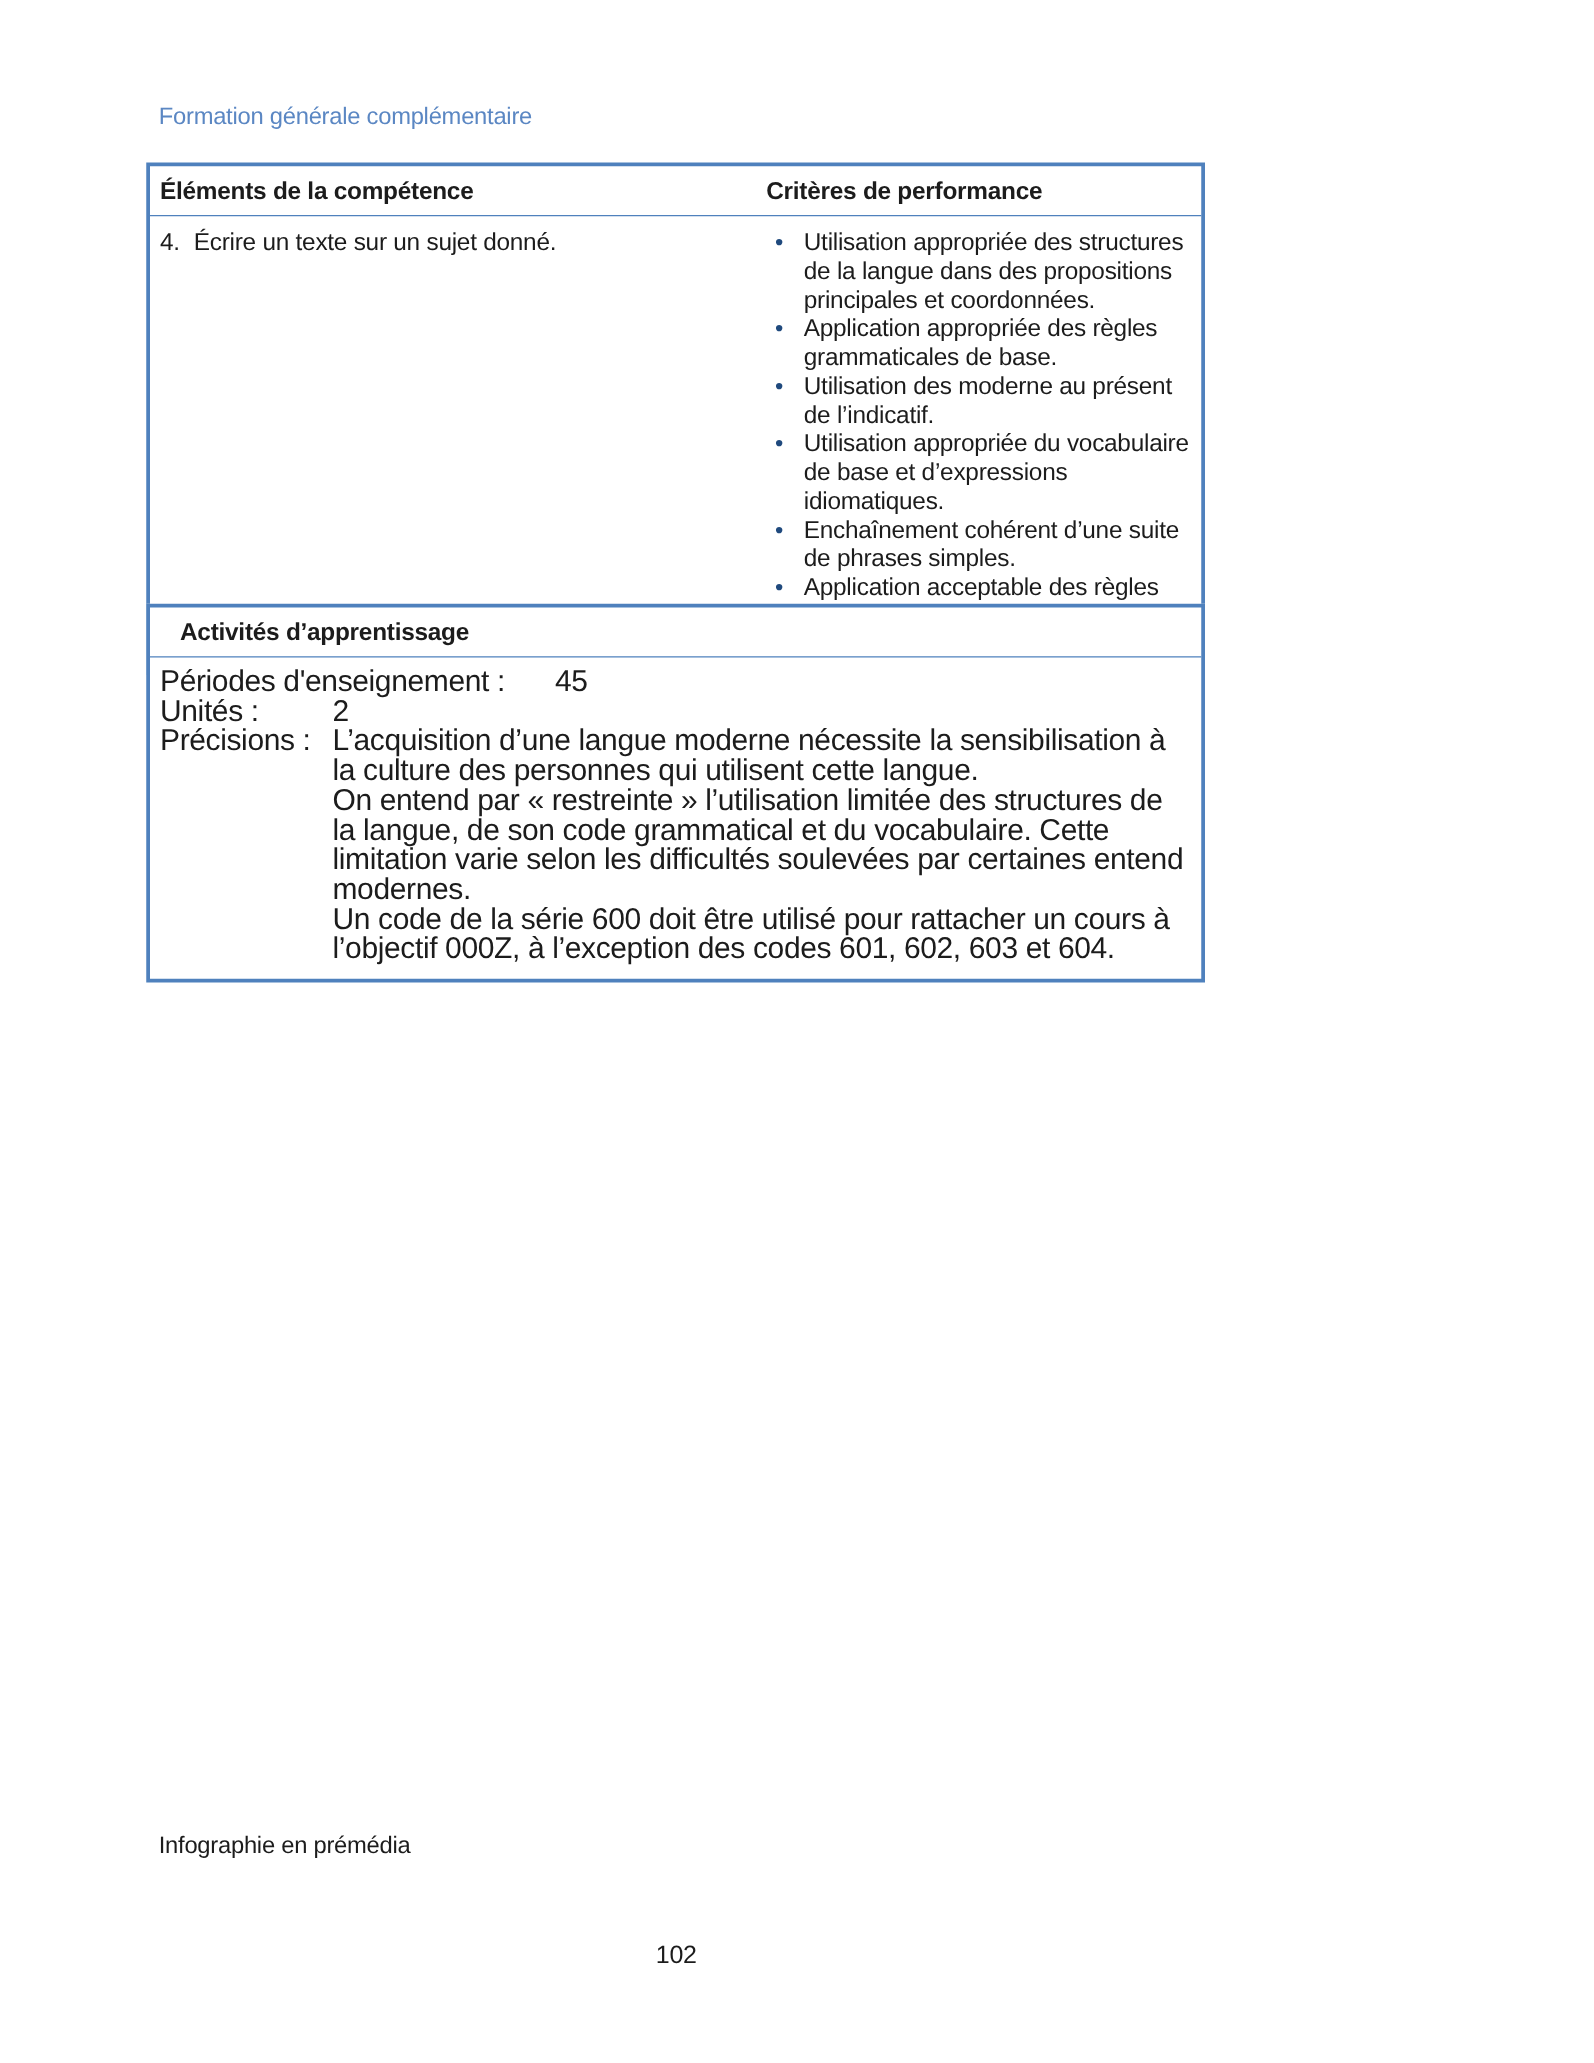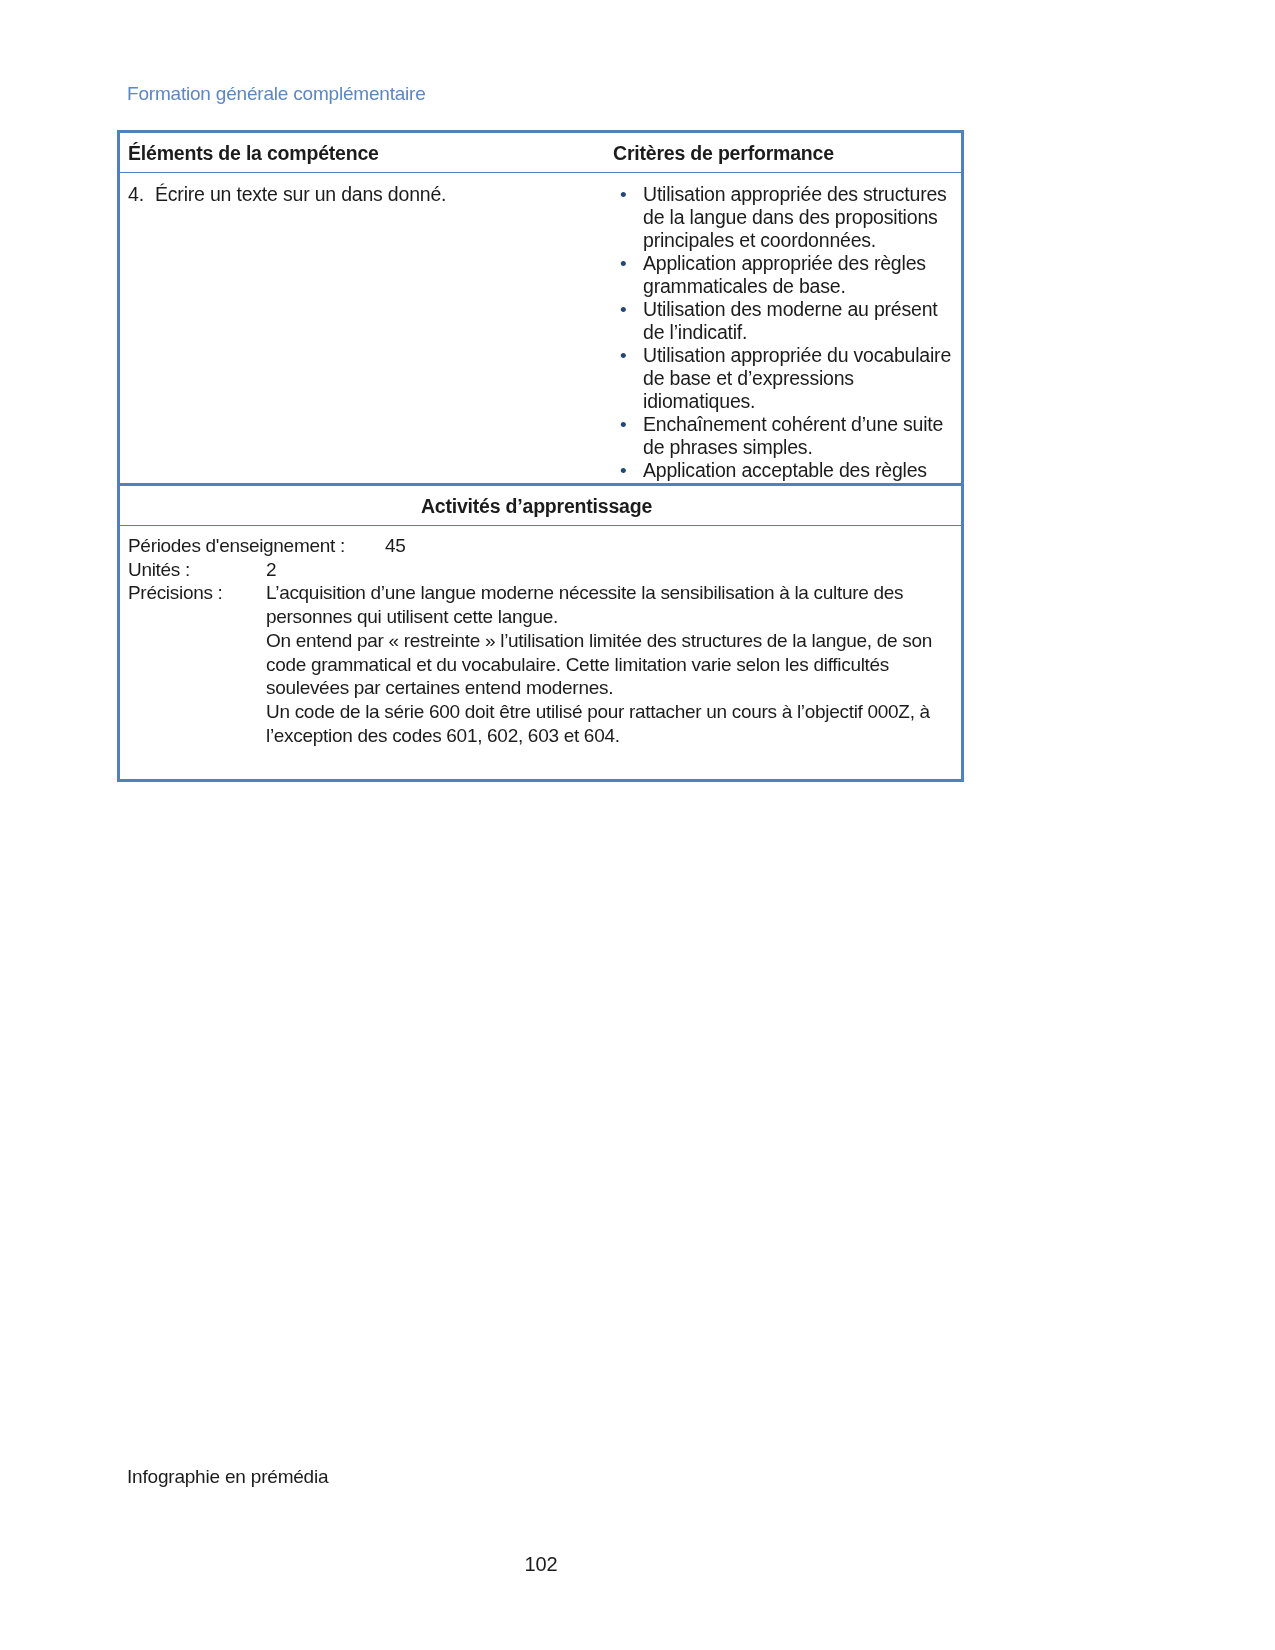--- a/index.html
+++ b/index.html
@@ -50,24 +50,23 @@
   .b-dot{
     flex:0 0 23px;width:23px;
     color:var(--bullet-blue,#1f497d);
     font-size:19px;line-height:23px;
   }
   .criteria li .c-text{flex:1;}
   
   .activities-table{top:483px;min-height:299px;}
   .t-head2{
     font-weight:bold;font-size:19.5px;line-height:22px;
-    padding:9px 8px 8px 0;
-    text-align:center;
+    padding:9px 8px 8px 24px;
   }
-  .a-body{padding:8px 8px 12px 8px;font-size:19px;line-height:23.7px;letter-spacing:-0.3px;}
+  .a-body{padding:8px 8px 12px 8px;font-size:24px;line-height:23.7px;letter-spacing:-0.3px;}
   .a-row{display:flex;align-items:flex-start;}
   .a-label{white-space:nowrap;}
   .a-label.fixed{flex:0 0 138px;width:138px;}
   .a-val.tabbed{margin-left:40px;}
   .prec-text{flex:1;}
   .prec-text p{margin:0;}
   
   .footer-left{
     position:absolute;left:127px;top:1466px;
     font-size:19px;line-height:22px;
@@ -85,21 +84,21 @@
   <div class="page-header">Formation générale complémentaire</div>
 
   <div class="doc-table competence-table">
     <div class="t-head t-divider">
       <div class="th col1">Éléments de la compétence</div>
       <div class="th col2">Critères de performance</div>
     </div>
     <div class="t-body">
       <div class="cell col1">
         <span class="num">4.</span>
-        <span class="element-text">Écrire un texte sur un dans donné.</span>
+        <span class="element-text">Écrire un texte sur un sujet donné.</span>
       </div>
       <div class="cell col2">
         <ul class="criteria">
           <li>
             <span class="b-dot">•</span>
             <span class="c-text">Utilisation appropriée des structures de la langue dans des propositions principales et coordonnées.</span>
           </li>
           <li>
             <span class="b-dot">•</span>
             <span class="c-text">Application appropriée des règles grammaticales de base.</span>

